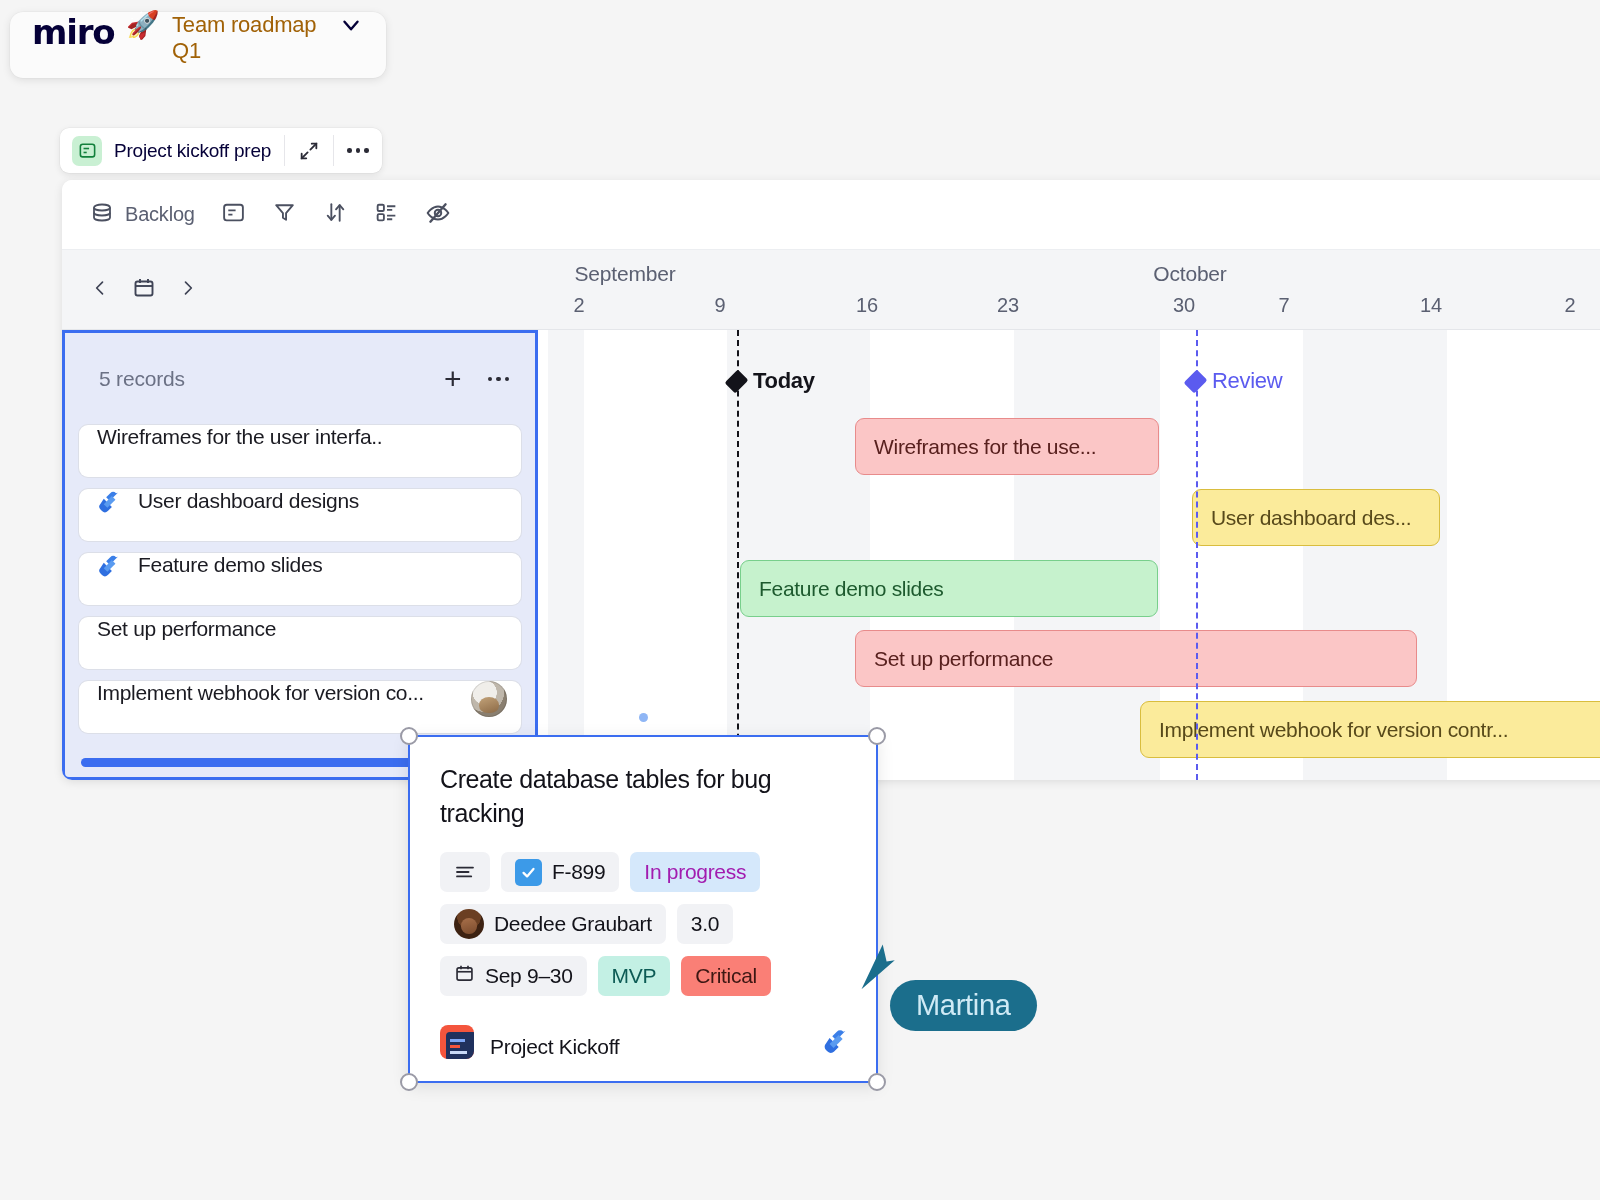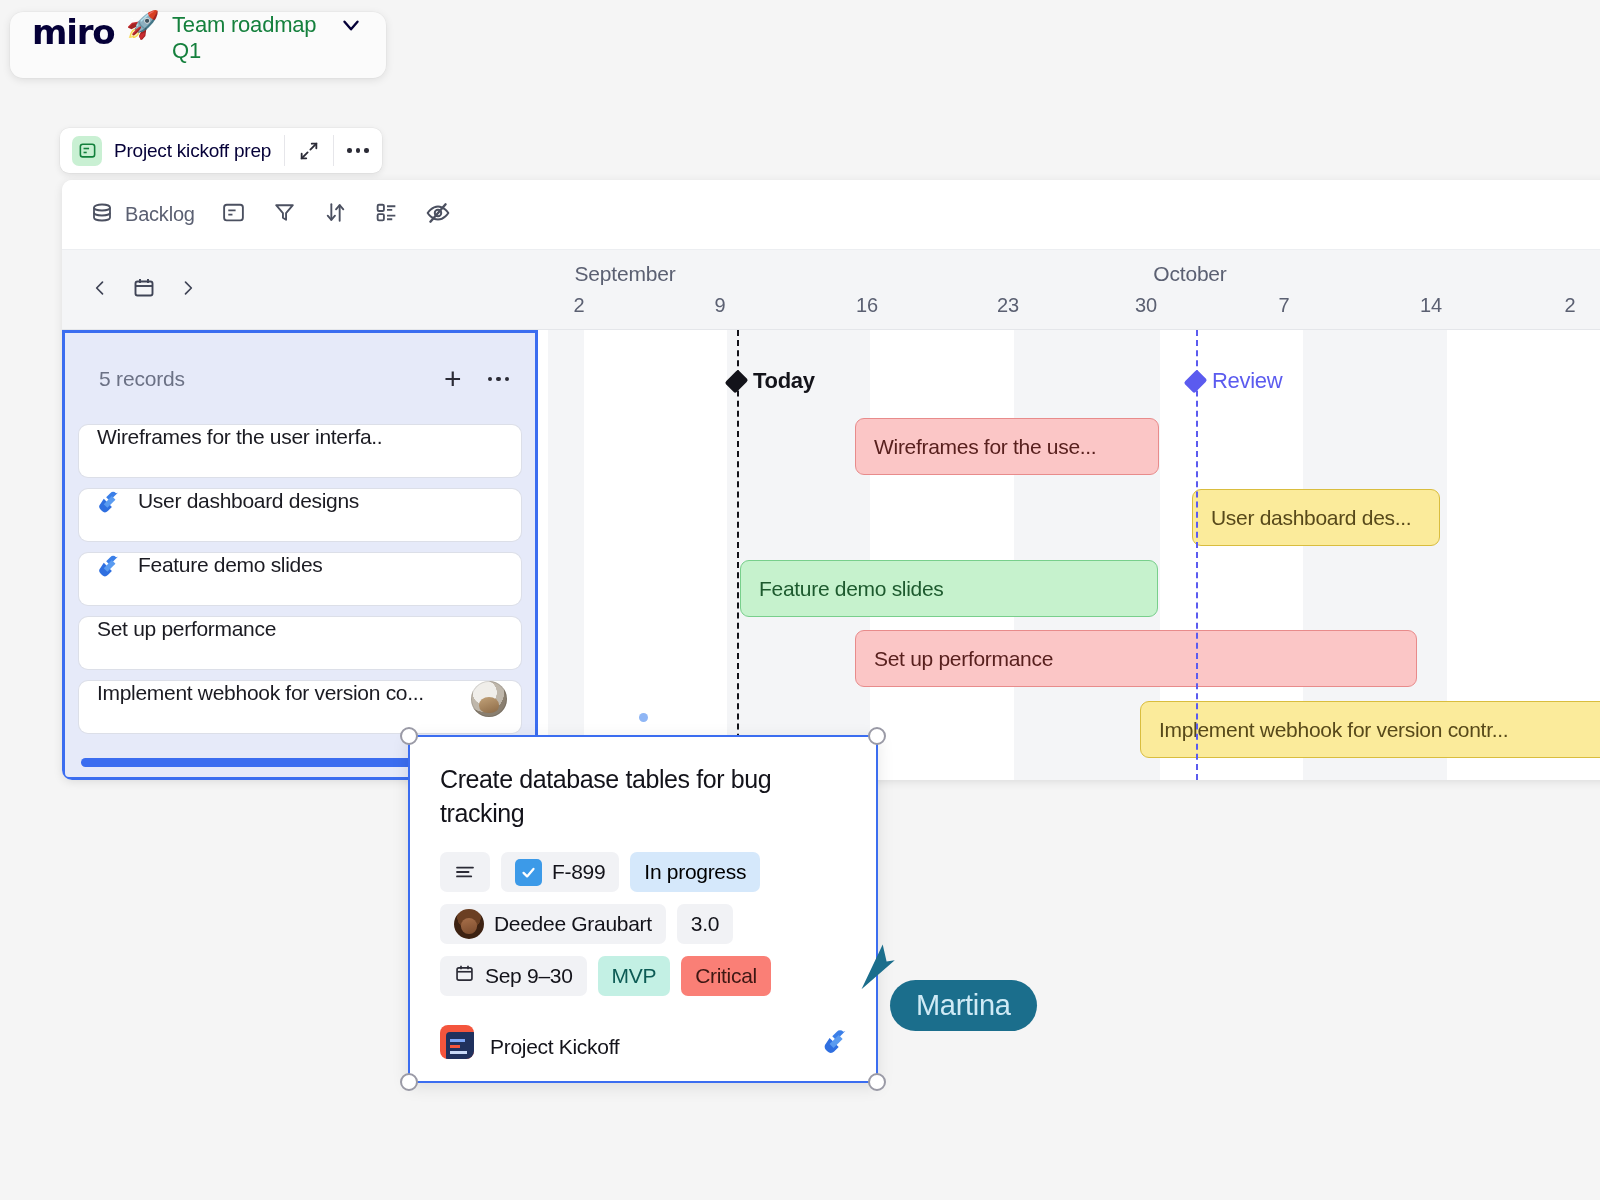--- a/index.html
+++ b/index.html
@@ -16,21 +16,21 @@
     position: absolute; left: 10px; top: 12px;
     width: 376px; height: 66px;
     background: #fbfbfb;
     border-radius: 13px;
     box-shadow: 0 2px 9px rgba(0,0,0,.10), 0 0 0 .5px rgba(0,0,0,.04);
     display: flex; align-items: flex-start; gap: 12px;
     padding: 0 22px;
   }
   .miro-logo { font-size: 34px; font-weight: 700; letter-spacing: -1.2px; color: #050038; font-family: "DejaVu Sans", sans-serif; }
   .rocket { font-size: 27px; line-height: 1; }
-  .board-title { font-size: 22px; color: #15803d; letter-spacing: -.2px; }
+  .board-title { font-size: 22px; color: #a16207; letter-spacing: -.2px; }
   .chev-down { margin-left: auto; }
 
   
   .card-header {
     position: absolute; left: 60px; top: 128px;
     height: 45px;
     background: #ffffff;
     border-radius: 9px;
     box-shadow: 0 2px 7px rgba(0,0,0,.09), 0 0 0 .5px rgba(0,0,0,.05);
     display: flex; align-items: stretch;
@@ -147,21 +147,21 @@
     padding: 26px 30px 0 30px;
   }
   .dc-title { font-size: 25px; line-height: 1.34; color: #13131a; letter-spacing: -.4px; }
   .dc-rows { margin-top: 22px; display: flex; flex-direction: column; gap: 12px; }
   .dc-row { display: flex; align-items: center; gap: 11px; }
   .chip {
     height: 40px; display: flex; align-items: center; gap: 10px;
     border-radius: 7px; padding: 0 14px; font-size: 21px; letter-spacing: -.3px;
     background: #f1f2f5; color: #13131a;
   }
-  .chip.blue { background: #d5e8fb; color: #000000; }
+  .chip.blue { background: #d5e8fb; color: #a21caf; }
   .chip.mint { background: #c3f0e4; color: #0d5b55; }
   .chip.coral { background: #fa7f76; color: #3d1713; }
   .chip.plain { background: #f1f2f5; }
   .chkbox {
     width: 27px; height: 27px; border-radius: 5px; background: #3c9ae8;
     display: flex; align-items: center; justify-content: center;
   }
   .avatar-md {
     width: 30px; height: 30px; border-radius: 50%; overflow: hidden; position: relative;
     background: radial-gradient(circle at 50% 28%, #6b3f22 0 44%, #3d2212 45% 100%);
@@ -319,21 +319,21 @@
           </svg>
       </span>
     </div>
     <div class="tl-months" id="tl-labels">
         <div class="tl-month" style="left: 563px;">September</div>
         <div class="tl-month" style="left: 1128px;">October</div>
         <div class="tl-tick" style="left: 517px;">2</div>
         <div class="tl-tick" style="left: 658px;">9</div>
         <div class="tl-tick" style="left: 805px;">16</div>
         <div class="tl-tick" style="left: 946px;">23</div>
-        <div class="tl-tick" style="left: 1084px; text-align: center;">30</div>
+        <div class="tl-tick" style="left: 1122px; text-align: center;">30</div>
         <div class="tl-tick" style="left: 1222px;">7</div>
         <div class="tl-tick" style="left: 1369px;">14</div>
         <div class="tl-tick" style="left: 1508px;">2</div>
       </div>
   </div>
 
   <div class="board-body">
     <div class="grid-stripes" id="stripes">
         <div class="stripe" style="left: 10px; width: 36px;"></div>
         <div class="stripe" style="left: 189px; width: 143px;"></div>

